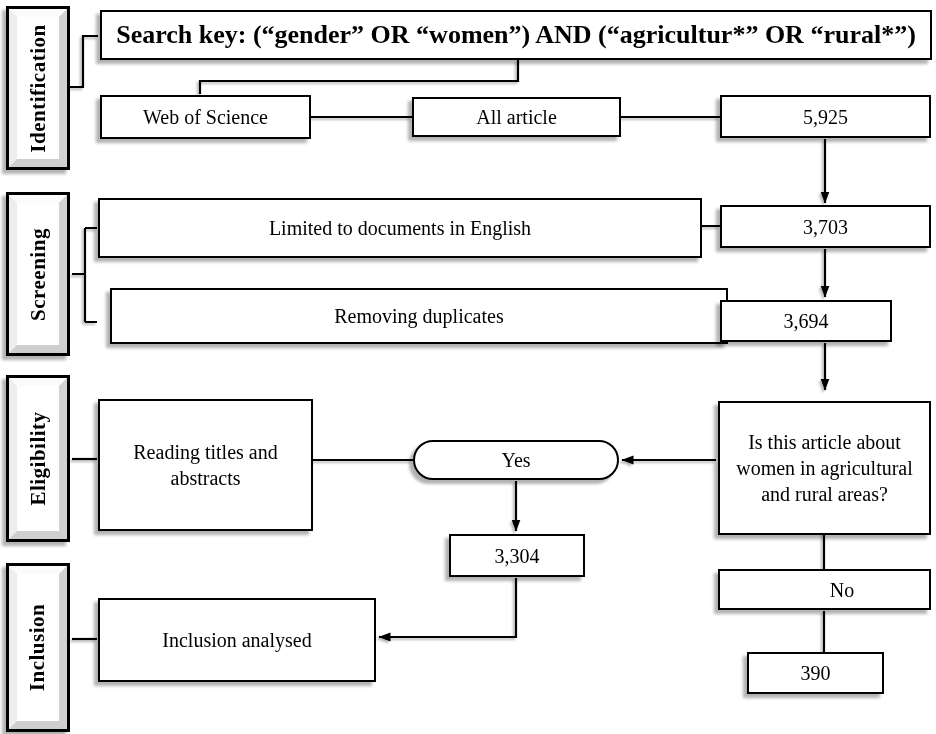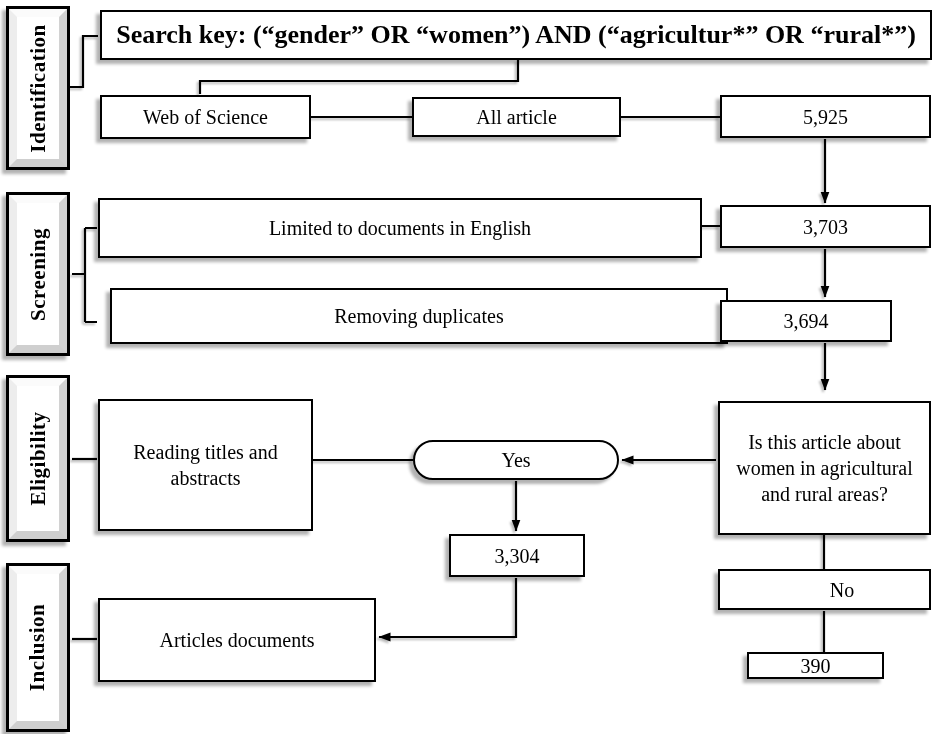--- a/index.html
+++ b/index.html
@@ -138,19 +138,19 @@
   <div class="box" style="left:720px; top:300px; width:172px; height:42px;">3,694</div>
 
   <div class="box q" style="left:718px; top:393px; width:213px; height:134px;margin-top:8px;">Is this article about women in agricultural and rural areas?</div>
 
   <div class="box q" style="left:98px; top:399px; width:215px; height:132px;">Reading titles and abstracts</div>
 
   <div class="box" style="left:413px; top:440px; width:206px; height:40px;border-radius:20px;">Yes</div>
 
   <div class="box" style="left:449px; top:534px; width:136px; height:43px;">3,304</div>
 
-  <div class="box" style="left:98px; top:598px; width:278px; height:84px;">Articles documents</div>
+  <div class="box" style="left:98px; top:598px; width:278px; height:84px;">Inclusion analysed</div>
 
   <div class="box" style="left:718px; top:569px; width:213px; height:41px;padding-left:35px;">No</div>
 
-  <div class="box" style="left:747px; top:652px; width:137px; height:27px;">390</div>
+  <div class="box" style="left:747px; top:652px; width:137px; height:42px;">390</div>
 
 </div>
 
 </body></html>

